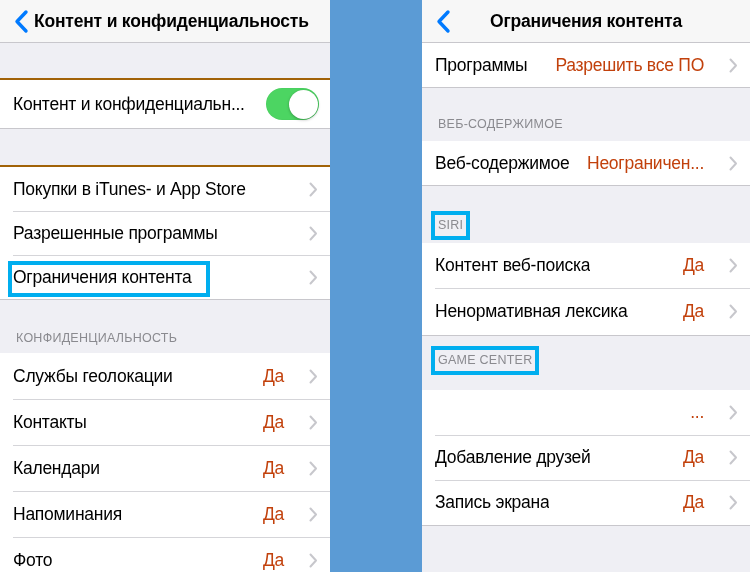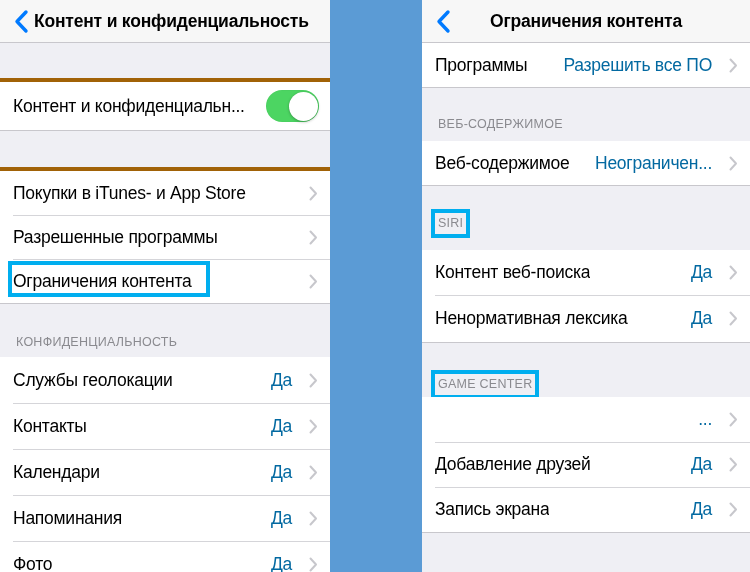--- a/index.html
+++ b/index.html
@@ -82,21 +82,21 @@
 
   
   .scroll { position: relative; }
 
   .gap {
     background: #efeff4;
   }
 
   .group {
     background: #ffffff;
-    border-top: 4px solid #a16207;
+    border-top: 2px solid #a16207;
     border-bottom: 1px solid #c8c7cc;
   }
   .group.no-top { border-top: none; }
 
   .row {
     position: relative;
     display: flex;
     align-items: center;
     height: 45px;
     padding: 0 11px 0 13px;
@@ -116,24 +116,24 @@
   .row-label {
     font-size: 17.5px;
     color: #000000;
     letter-spacing: -0.25px;
     white-space: nowrap;
     overflow: hidden;
   }
   .row-spacer { flex: 1 1 auto; min-width: 4px; }
   .row-value {
     font-size: 17.5px;
-    color: #0369a1;
+    color: #c2410c;
     letter-spacing: -0.25px;
     white-space: nowrap;
-    margin-right: 16px;
+    margin-right: 24px;
   }
   .chevron {
     flex: 0 0 auto;
     width: 11px;
     height: 17px;
     display: flex;
     align-items: center;
     justify-content: center;
   }
   .chevron svg { display: block; }
@@ -354,21 +354,21 @@
           <span class="row-spacer"></span>
           <span class="row-value">Неограничен...</span>
           <span class="chevron">
             <svg width="9" height="15" viewBox="0 0 9 15" aria-hidden="true">
               <polyline points="1.5,1.5 7,7.5 1.5,13.5" fill="none" stroke="#c7c7cc" stroke-width="2" stroke-linecap="round" stroke-linejoin="round"></polyline>
             </svg>
           </span>
         </div>
       </div>
 
-      <div class="section-header boxed" style="height:64px;padding-bottom:16px">
+      <div class="section-header boxed" style="height:57px;padding-bottom:7px">
         <span class="hdr-text">SIRI</span>
       </div>
 
       <div class="group no-top">
         <div class="row" style="height:45px">
           <span class="row-label">Контент веб-поиска</span>
           <span class="row-spacer"></span>
           <span class="row-value">Да</span>
           <span class="chevron">
             <svg width="9" height="15" viewBox="0 0 9 15" aria-hidden="true">
@@ -381,21 +381,21 @@
           <span class="row-spacer"></span>
           <span class="row-value">Да</span>
           <span class="chevron">
             <svg width="9" height="15" viewBox="0 0 9 15" aria-hidden="true">
               <polyline points="1.5,1.5 7,7.5 1.5,13.5" fill="none" stroke="#c7c7cc" stroke-width="2" stroke-linecap="round" stroke-linejoin="round"></polyline>
             </svg>
           </span>
         </div>
       </div>
 
-      <div class="section-header boxed" style="height:54px;padding-bottom:2px">
+      <div class="section-header boxed" style="height:54px;padding-bottom:19px">
         <span class="hdr-text">GAME CENTER</span>
       </div>
 
       <div class="group no-top">
         <div class="row" style="height:45px">
           <span class="row-spacer"></span>
           <span class="row-value">...</span>
           <span class="chevron">
             <svg width="9" height="15" viewBox="0 0 9 15" aria-hidden="true">
               <polyline points="1.5,1.5 7,7.5 1.5,13.5" fill="none" stroke="#c7c7cc" stroke-width="2" stroke-linecap="round" stroke-linejoin="round"></polyline>

